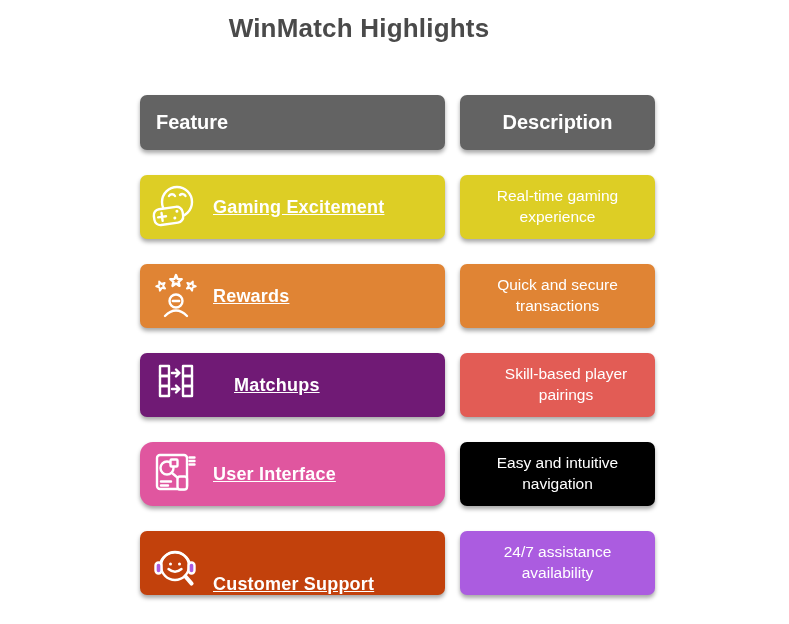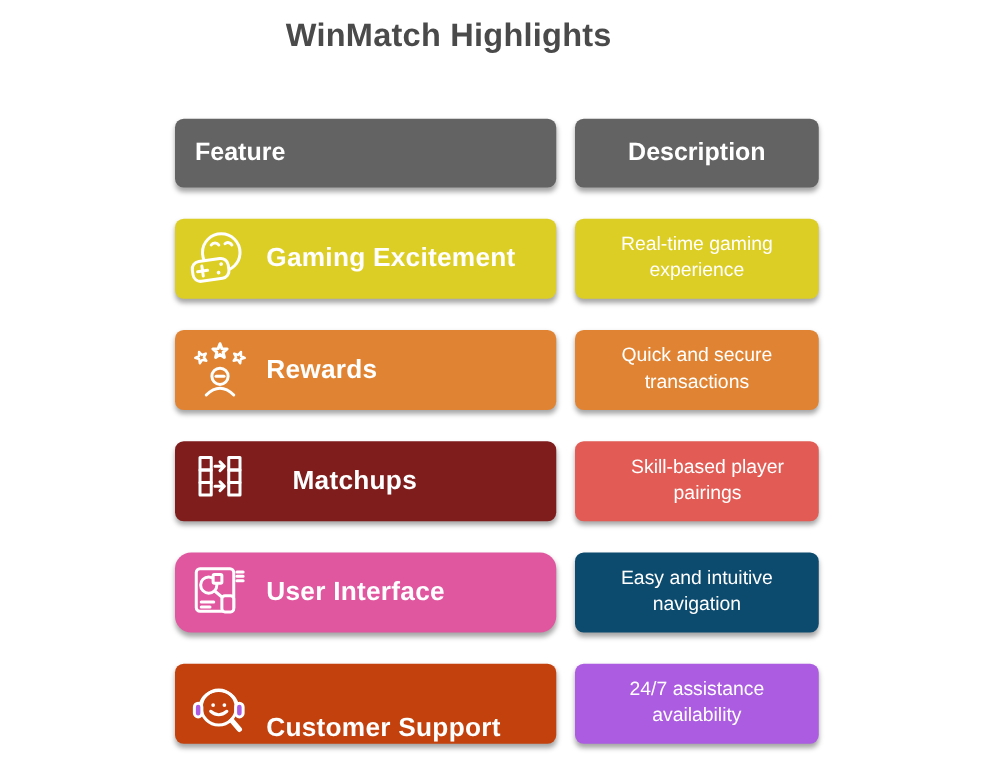--- a/index.html
+++ b/index.html
@@ -46,23 +46,24 @@
   .header-feature { padding-left: 16px; justify-content: flex-start; }
   .header-description { justify-content: center; }
   .feature-cell {
     height: 64px;
     display: flex;
     align-items: center;
     padding-left: 10px;
     gap: 11px;
   }
   .feature-label {
-    font-size: 21px;
+    font-size: 18px;
     font-weight: 700;
     letter-spacing: 0.2px;
+    text-decoration: underline;
   }
   .description-cell {
     height: 64px;
     display: flex;
     align-items: center;
     justify-content: center;
     text-align: center;
     padding: 4px 14px;
     font-size: 15.5px;
     font-weight: 500;
@@ -138,21 +139,21 @@
           <path class="st" d="M22.8 31 h6.4"></path>
           <path class="st" d="M15 46 q11 -11 22 0"></path>
         </svg>
       </span>
       <span class="feature-label">Rewards</span>
     </div>
     <div class="cell description-cell" style="background-color: rgb(224, 132, 52); --bg: #e08434;">
       <span>Quick and secure transactions</span>
     </div>
 
-    <div class="cell feature-cell" style="background-color: #7f1d1d; gap: 32px; --bg: #e25c55;">
+    <div class="cell feature-cell" style="background-color: #701a75; gap: 32px; --bg: #e25c55;">
       <span class="icon-box">
         <svg viewBox="0 0 52 52" aria-hidden="true">
           <rect class="st" x="10" y="7" width="9" height="10"></rect>
           <rect class="st" x="10" y="17" width="9" height="10"></rect>
           <rect class="st" x="10" y="27" width="9" height="10"></rect>
           <rect class="st" x="33" y="7" width="9" height="10"></rect>
           <rect class="st" x="33" y="17" width="9" height="10"></rect>
           <rect class="st" x="33" y="27" width="9" height="10"></rect>
           <path class="st" d="M22 14 h7 M26 10.5 L29.5 14 L26 17.5"></path>
           <path class="st" d="M22 30 h7 M26 26.5 L29.5 30 L26 33.5"></path>
@@ -171,21 +172,21 @@
           <path class="st" d="M39.5 9.5 h5 M39.5 13 h5 M39.5 16.5 h5"></path>
           <circle class="st bgfill" cx="17" cy="20" r="6.5"></circle>
           <rect class="st bgfill" x="20.5" y="11.5" width="7" height="7" rx="1"></rect>
           <path class="st" d="M22 25 L28 30"></path>
           <rect class="st bgfill" x="27.5" y="28.5" width="9.5" height="13" rx="2.5"></rect>
           <path class="st" d="M11 33.5 h10 M11 37.5 h7"></path>
         </svg>
       </span>
       <span class="feature-label">User Interface</span>
     </div>
-    <div class="cell description-cell" style="background-color: #0c4a6e; --bg: #e0569f;">
+    <div class="cell description-cell" style="background-color: #000000; --bg: #e0569f;">
       <span>Easy and intuitive navigation</span>
     </div>
 
     <div class="cell feature-cell" style="background-color: #c2410c; align-items: flex-end; --bg: #ab5ce0;">
       <span class="icon-box">
         <svg viewBox="0 0 52 52" aria-hidden="true">
           <circle class="st" cx="25" cy="23" r="14"></circle>
           <path class="st" d="M10 21 a15.5 15.5 0 0 1 30 0"></path>
           <rect class="st bgfill" x="5.5" y="19.5" width="6" height="11" rx="3"></rect>
           <rect class="st bgfill" x="38.5" y="19.5" width="6" height="11" rx="3"></rect>

